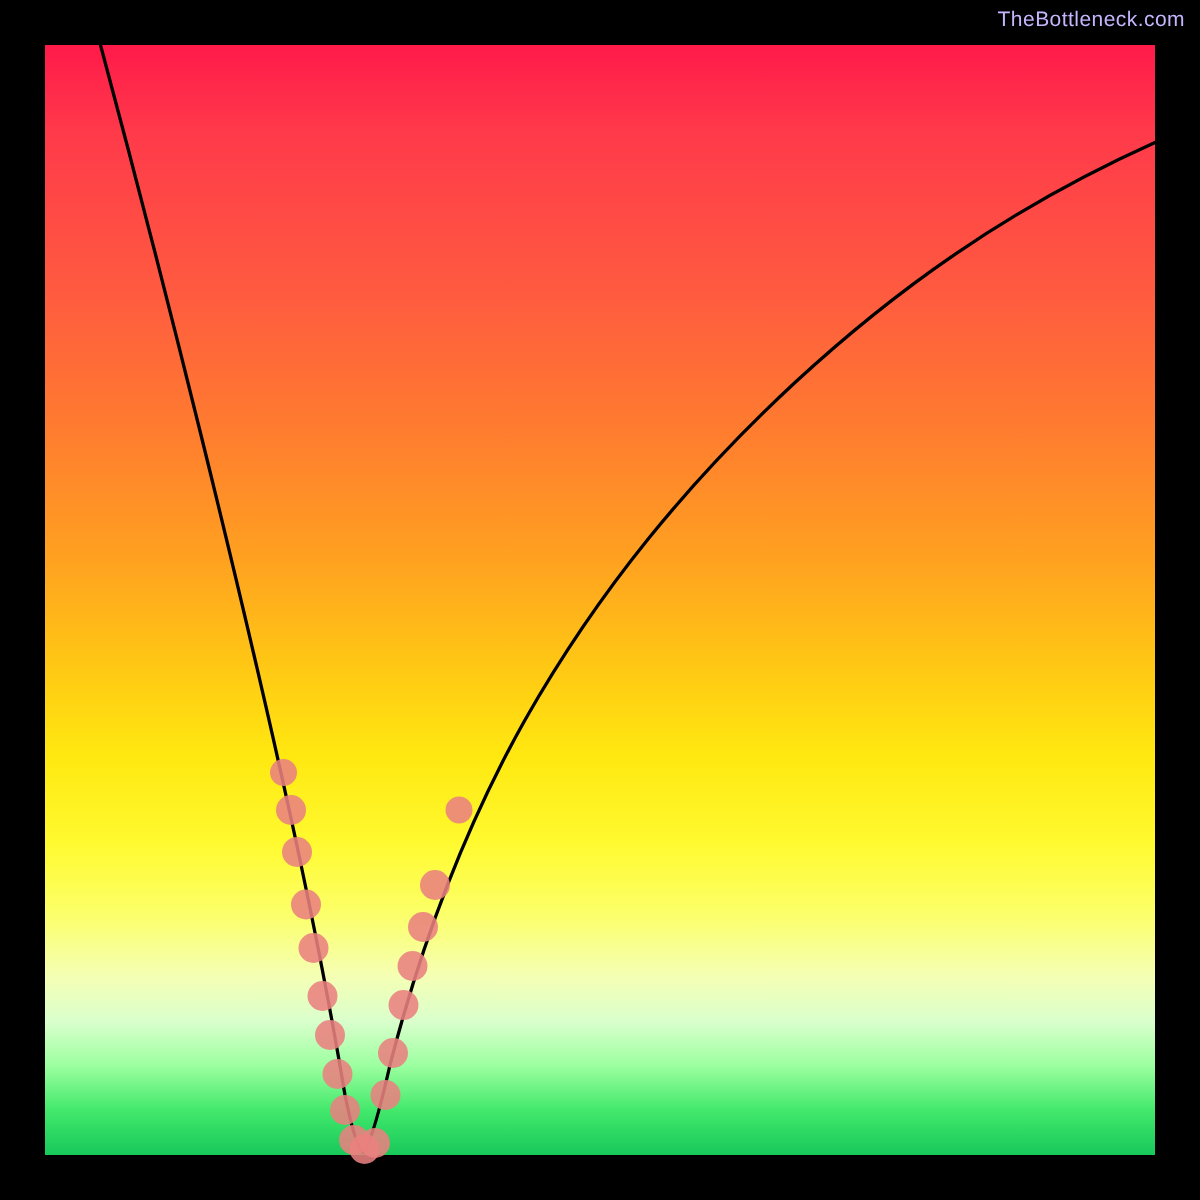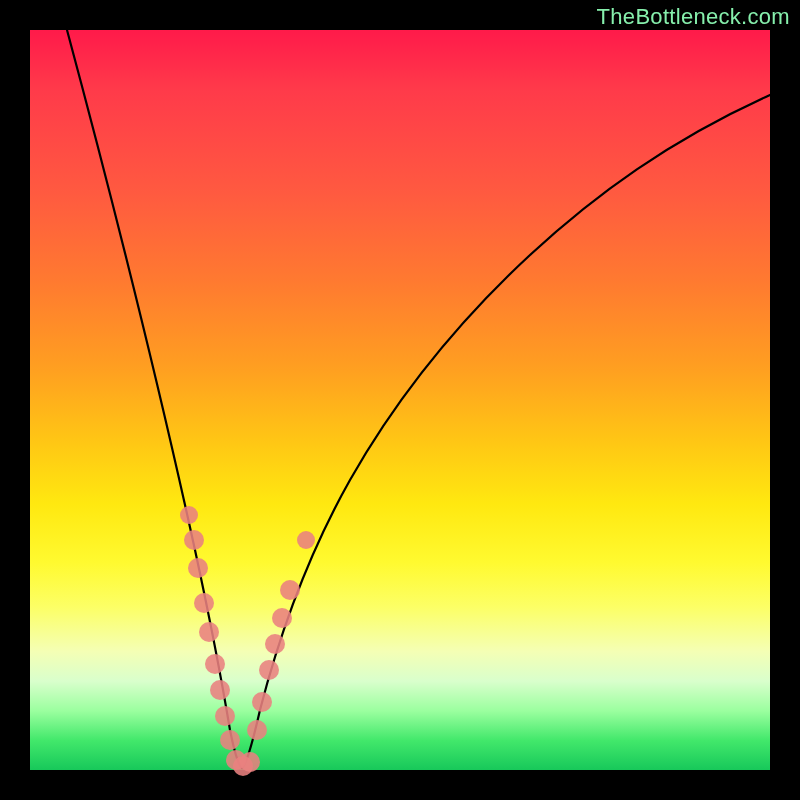--- a/index.html
+++ b/index.html
@@ -39,22 +39,22 @@
       #d9ffcc 88%,
       #9bff9f 92%,
       #42e86b 96%,
       #17c85a 100%
     );
   }
   .watermark {
     position: absolute;
     top: 4px;
     right: 10px;
-    color: #86efac;
-    font-size: 22px;
+    color: #c4b5fd;
+    font-size: 14px;
     letter-spacing: 0.3px;
     user-select: none;
   }
   svg.curve {
     position: absolute;
     left: 30px;
     top: 30px;
     width: 740px;
     height: 740px;
     overflow: visible;

